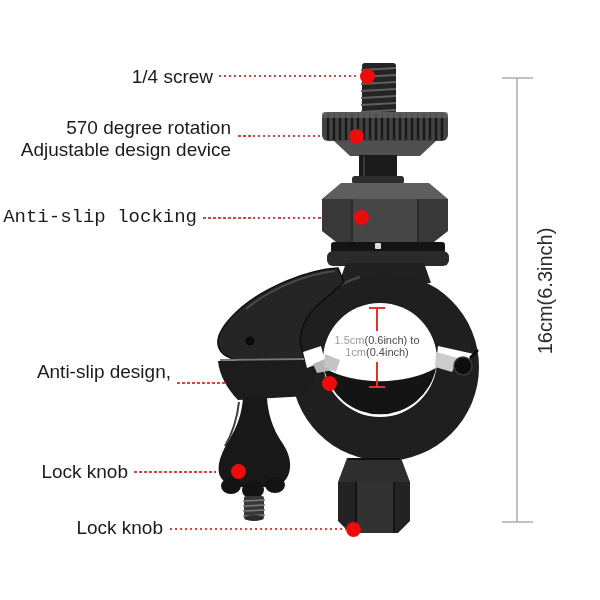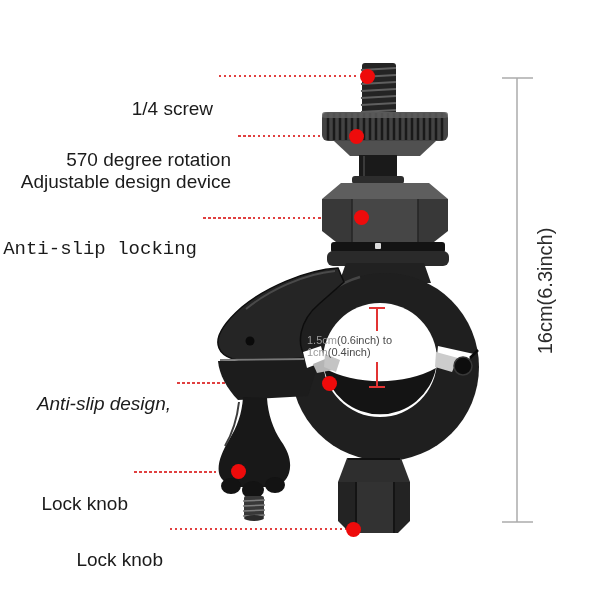--- a/index.html
+++ b/index.html
@@ -15,25 +15,25 @@
   .leader{
     position:absolute;height:2px;z-index:1;
     background:repeating-linear-gradient(90deg,var(--leader-red,#e04040) 0 2.5px,transparent 2.5px 5px);
   }
   .dot{
     position:absolute;width:15px;height:15px;border-radius:50%;
     background:var(--marker-red,#ee0b0b);z-index:3;
   }
   .callout{
     position:absolute;z-index:4;color:var(--label-text,#1b1b1b);
-    font-size:19px;line-height:22px;text-align:right;white-space:nowrap;margin-top:32px;
+    font-size:19px;line-height:22px;text-align:right;white-space:nowrap;
   }
   .ring-measure-text{
     position:absolute;left:307px;top:334px;width:140px;z-index:4;
-    font-size:11px;line-height:12px;letter-spacing:0;
+    font-size:11px;line-height:12px;text-align:center;letter-spacing:0;
   }
   .ring-measure-text .val{color:#9a9a9a;}
   .ring-measure-text .unit{color:#4a4a4a;}
   .height-measure-text{
     position:absolute;left:475px;top:281px;width:140px;height:20px;z-index:4;
     transform:rotate(-90deg);transform-origin:center;
     font-size:20px;line-height:20px;text-align:center;color:#2b2b2b;white-space:nowrap;
   }
 </style>
 </head>
@@ -187,21 +187,21 @@
 
   <div class="callout" style="right:387px;top:66px;">1/4 screw</div>
 
   <div class="callout" style="right:369px;top:117px;">
     <div>570 degree rotation</div>
     <div>Adjustable design device</div>
   </div>
 
   <div class="callout" style="right:403px;top:206px;font-family:Liberation Mono, monospace;">Anti-slip locking</div>
 
-  <div class="callout" style="right:429px;top:361px;font-style:italic;">
+  <div class="callout" style="right:429px;top:361px;">
     <div>Anti-slip design,</div>
   </div>
 
   <div class="callout" style="right:472px;top:461px;">Lock knob</div>
 
   <div class="callout" style="right:437px;top:517px;">Lock knob</div>
 
   <div class="ring-measure-text">
     <div><span class="val">1.5cm</span><span class="unit">(0.6inch) to</span></div>
     <div><span class="val">1cm</span><span class="unit">(0.4inch)</span></div>

